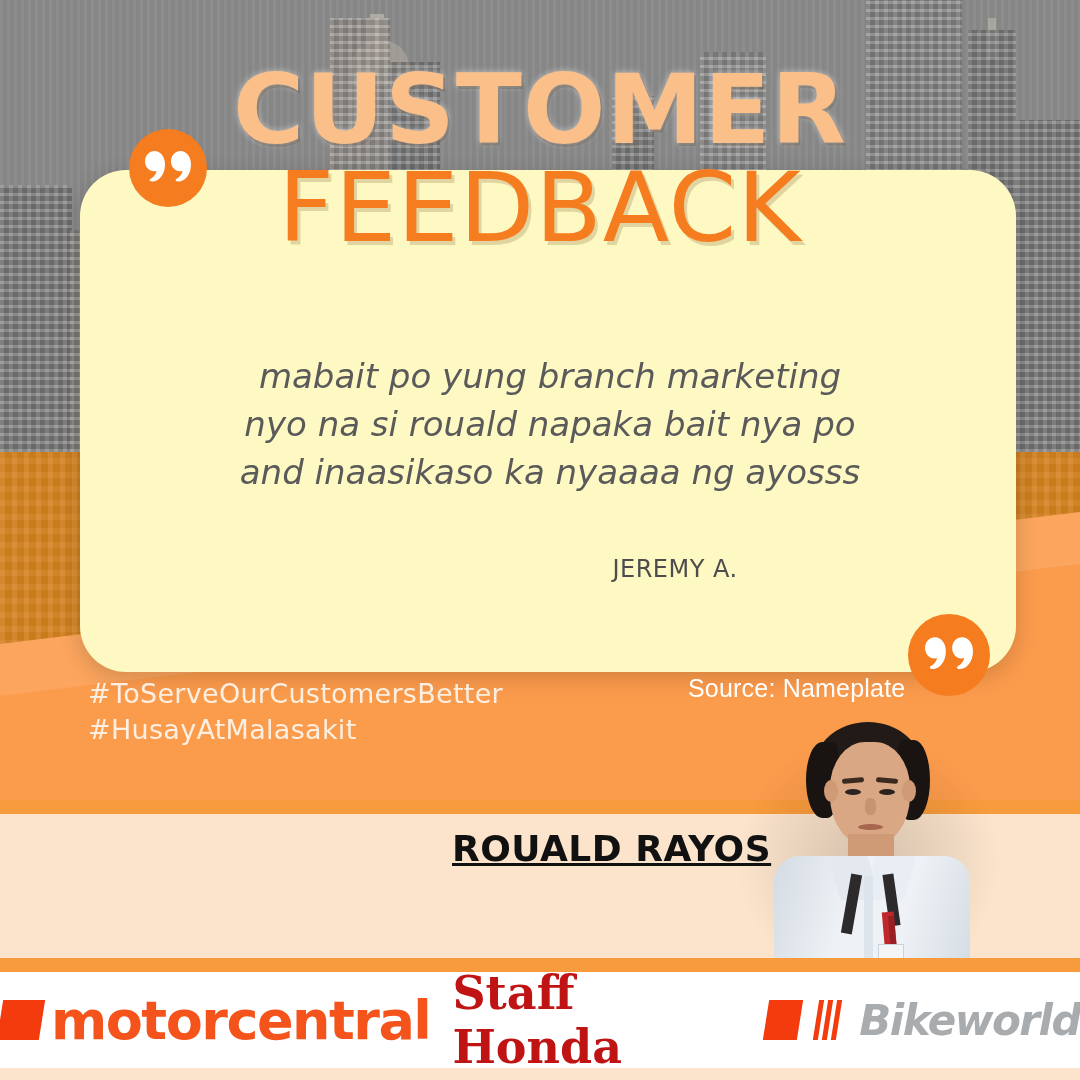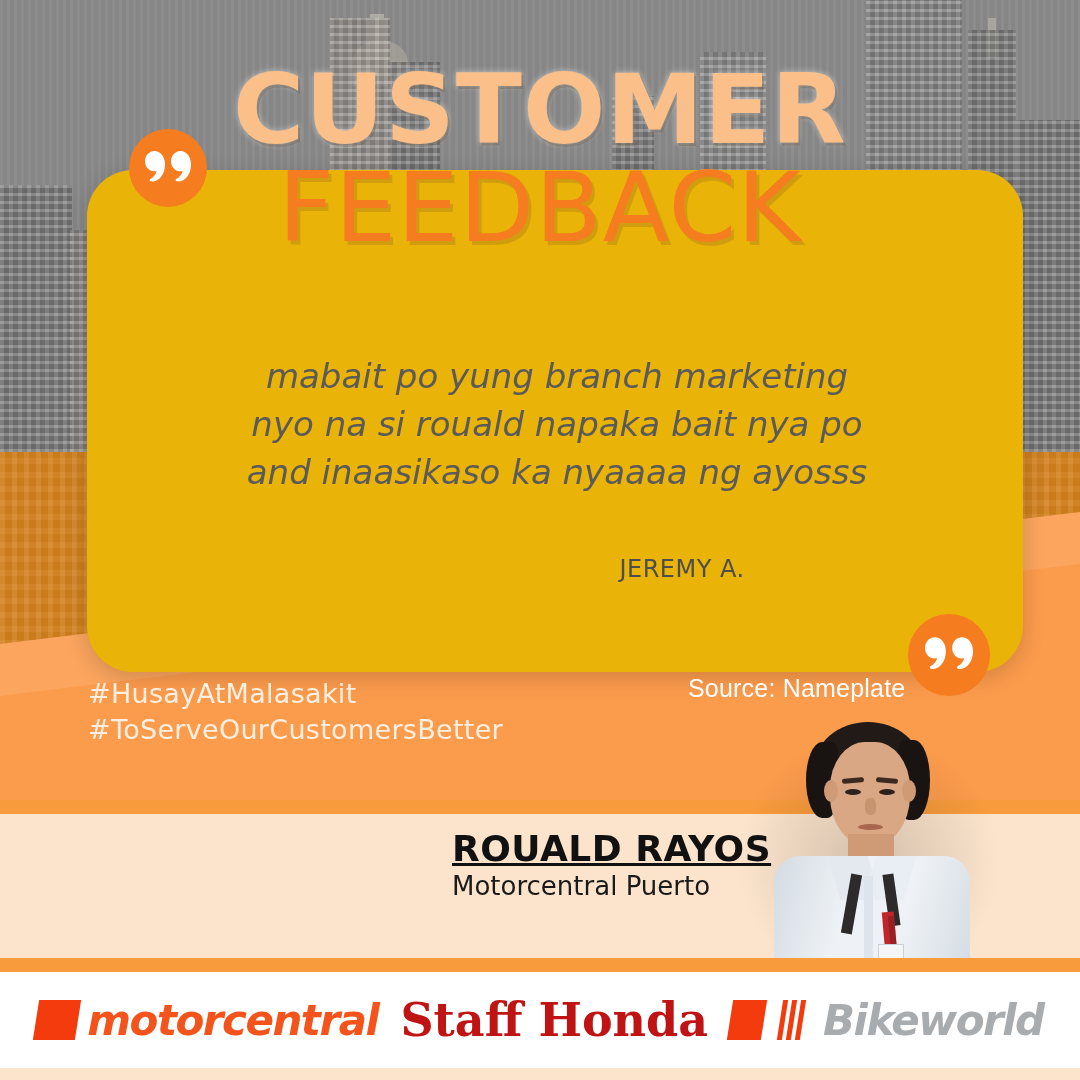--- a/index.html
+++ b/index.html
@@ -51,21 +51,21 @@
   
   .title-wrap{position:absolute;left:0;top:62px;width:1080px;text-align:center;z-index:6;}
   .title-l1{font-size:97px;line-height:96px;font-weight:bold;letter-spacing:1px;color:#fbc08a;
      font-family:"DejaVu Sans",sans-serif;
      text-shadow:2px 3px 0 rgba(90,70,50,.28), 0 0 6px rgba(255,255,255,.5);}
   .title-l2{font-size:97px;line-height:100px;font-weight:normal;letter-spacing:1px;color:#f57c1f;
      font-family:"DejaVu Sans",sans-serif;
      text-shadow:3px 4px 0 rgba(120,80,40,.22);}
 
   
-  .card{position:absolute;left:87px;top:170px;width:936px;height:502px;background:#eab308;border-radius:46px;z-index:4;
+  .card{position:absolute;left:80px;top:170px;width:936px;height:502px;background:#fef9c3;border-radius:46px;z-index:4;
         box-shadow:0 6px 22px rgba(0,0,0,.16);}
 
   .quote-text{position:absolute;left:150px;top:182px;width:640px;text-align:center;
      font-family:"DejaVu Sans",sans-serif;font-style:italic;font-size:34px;line-height:48px;color:#5a5a5a;}
 
   .attrib{position:absolute;left:430px;top:385px;width:330px;text-align:center;
      font-family:"DejaVu Sans",sans-serif;font-size:24px;letter-spacing:.5px;color:#4d4d4d;font-weight:500;}
 
   
   .qbadge{position:absolute;border-radius:50%;background:#f57c1f;z-index:7;
@@ -122,21 +122,21 @@
   .p-lany-red2{position:absolute;left:172px;top:200px;width:6px;height:48px;background:#7d1d1f;transform:rotate(-5deg);opacity:.6;}
   .p-badge{position:absolute;left:160px;top:228px;width:24px;height:16px;background:#f3f5f7;border:1px solid #c9d2da;}
 
   
   .footer{position:absolute;left:0;top:972px;width:1080px;height:96px;background:#fff;z-index:10;
      display:flex;align-items:center;justify-content:center;gap:22px;}
   .footer-bottom{position:absolute;left:0;top:1068px;width:1080px;height:12px;background:#fce4cc;z-index:10;}
 
   .logo-mc{display:flex;align-items:center;gap:9px;}
   .mc-sq{width:42px;height:40px;background:#f33b0e;transform:skewX(-9deg);}
-  .mc-txt{font-family:"DejaVu Sans",sans-serif;font-weight:bold;font-style:italic;font-size:42px;
+  .mc-txt{font-family:"DejaVu Sans",sans-serif;font-weight:bold;font-size:54px;
      color:#f4541c;letter-spacing:-1.5px;}
   .logo-sh{font-family:"DejaVu Serif",serif;font-weight:bold;font-size:46px;color:#c01414;letter-spacing:0px;}
   .logo-bw{display:flex;align-items:center;gap:16px;}
   .bw-sq{width:34px;height:40px;background:#f33b0e;transform:skewX(-9deg);}
   .bw-bars{display:flex;gap:4px;transform:skewX(-9deg);}
   .bw-bar{width:5px;height:40px;background:#f33b0e;}
   .bw-txt{font-family:"DejaVu Sans",sans-serif;font-weight:bold;font-style:italic;font-size:42px;
      color:#a8acaf;letter-spacing:-1.5px;margin-left:4px;}
 </style>
 </head>
@@ -190,33 +190,32 @@
   </div>
 
   <div class="qbadge qb-bot">
     <svg class="qmark" width="48" height="36" viewBox="0 0 46 34" aria-hidden="true">
       <path fill="#ffffff" d="M9.5 0C4.3 0 0 4.5 0 10.3c0 5.6 4 10 9 10 1.2 0 2-.2 2.6-.4-.6 3.3-3 6.2-6.3 8-1 .6-.8 2.2.4 2.4C13 31.5 20 24.2 20 13.4 20 5.6 15.4 0 9.5 0z"></path>
       <path fill="#ffffff" d="M35.5 0C30.3 0 26 4.5 26 10.3c0 5.6 4 10 9 10 1.2 0 2-.2 2.6-.4-.6 3.3-3 6.2-6.3 8-1 .6-.8 2.2.4 2.4C39 31.5 46 24.2 46 13.4 46 5.6 41.4 0 35.5 0z"></path>
     </svg>
   </div>
 
   <div class="hashtags">
+    <div>#ToServeOurCustomersBetter</div>
     <div>#HusayAtMalasakit</div>
-    <div>#ToServeOurCustomersBetter</div>
   </div>
 
   <div class="source">Source: Nameplate</div>
 
   <div class="stripe-top"></div>
   <div class="cream"></div>
   <div class="stripe-bot"></div>
 
   <div class="staff">
     <div class="staff-name">ROUALD RAYOS</div>
-    <div class="staff-role">Motorcentral Puerto</div>
   </div>
 
   <div class="person">
     <div class="p-shadow"></div>
     <div class="p-hair"></div>
     <div class="p-hair2"></div>
     <div class="p-hair3"></div>
     <div class="p-face"></div>
     <div class="p-ear-l"></div>
     <div class="p-ear-r"></div>

